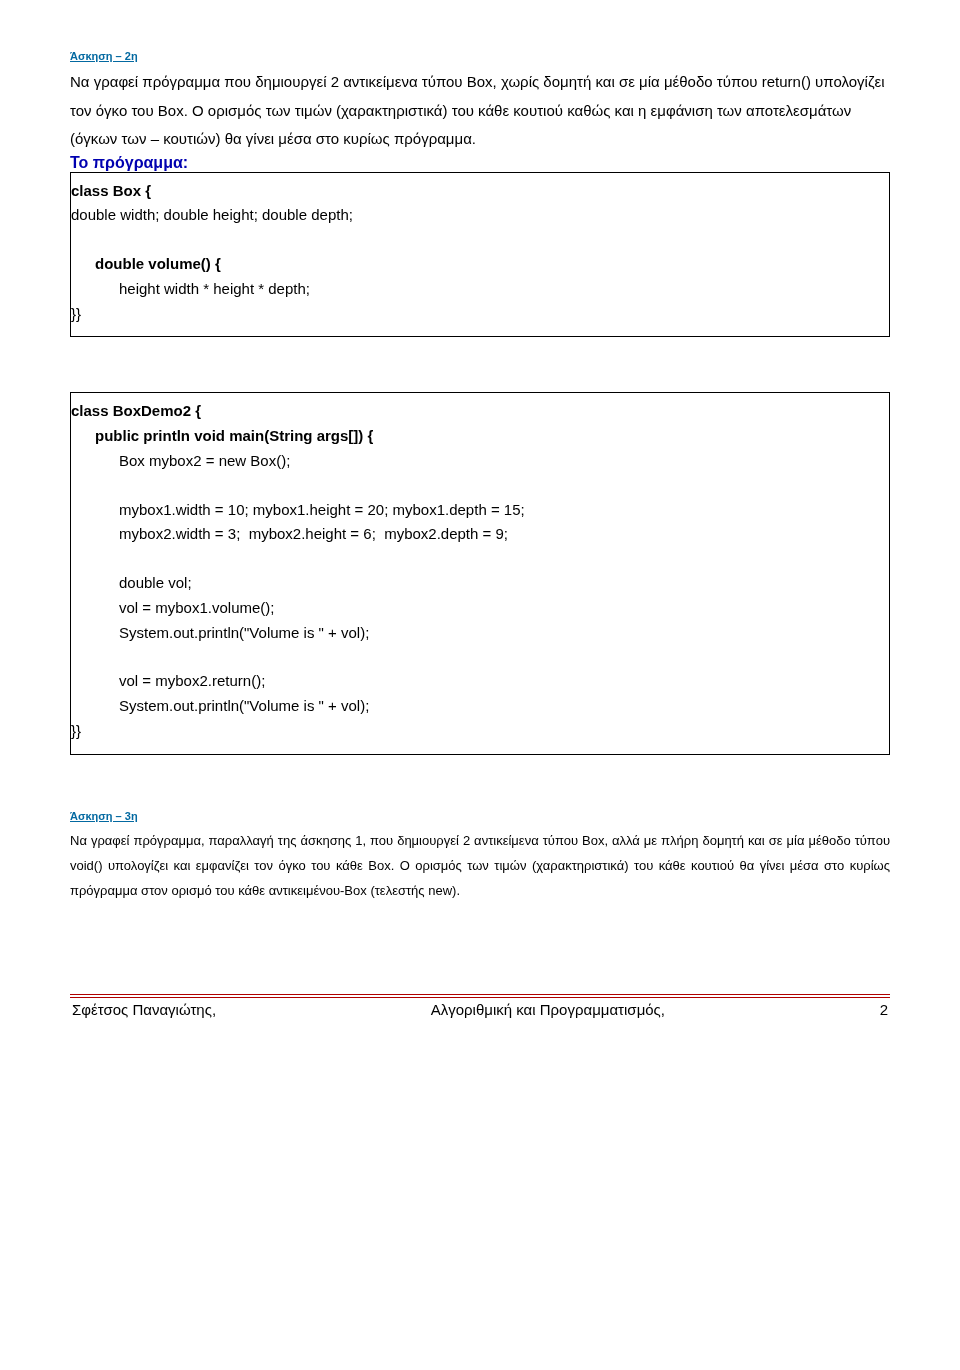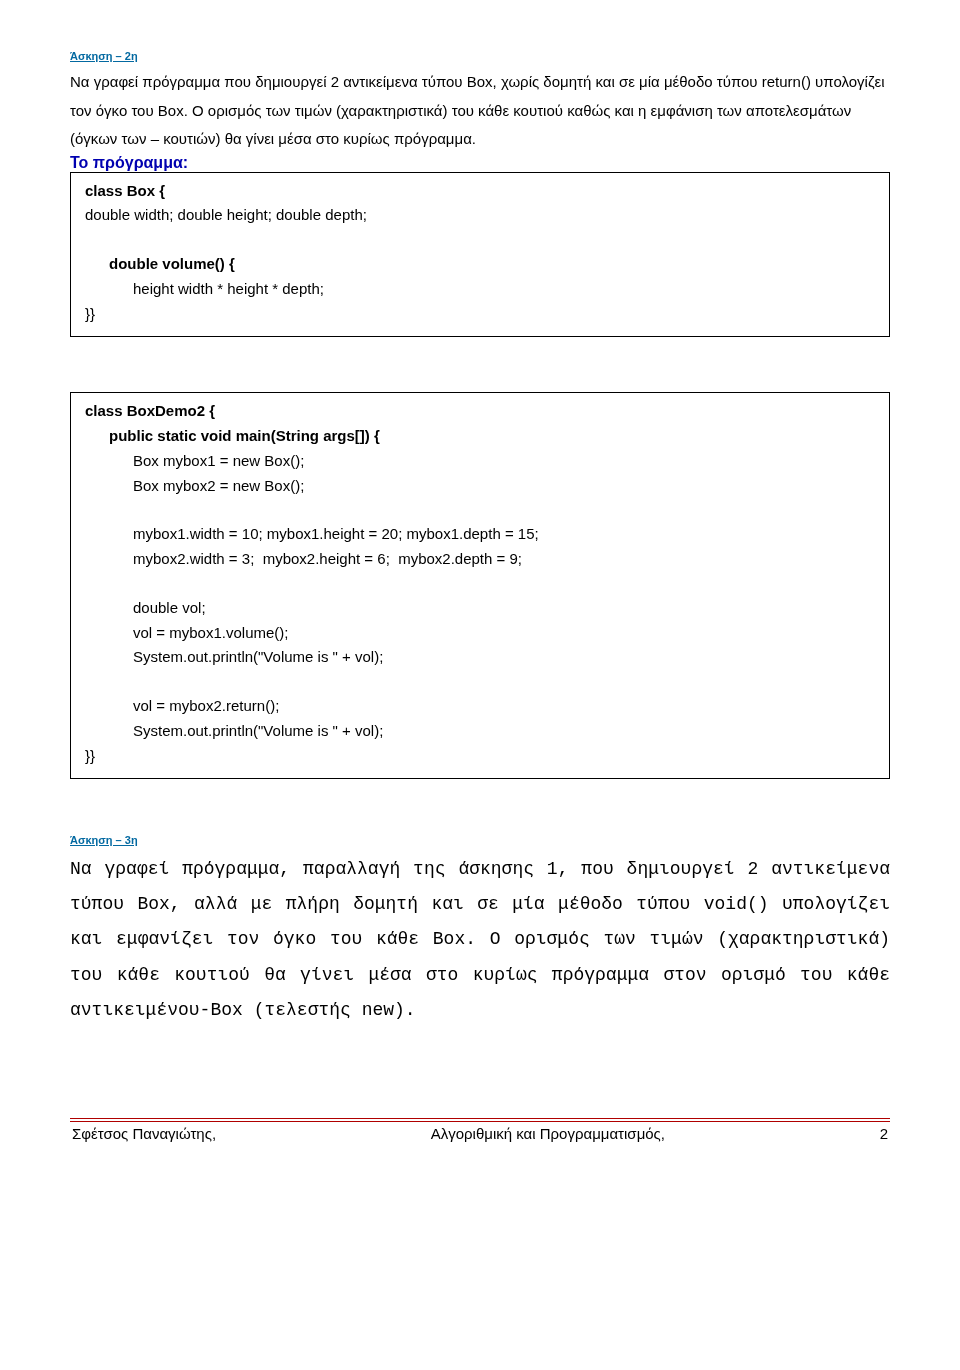--- a/index.html
+++ b/index.html
@@ -24,36 +24,35 @@
     font-size: 15px;
     line-height: 1.9;
   }
   .program-label {
     color: #0000b0;
     font-weight: bold;
     font-size: 16px;
   }
   .code-box {
     border: 1px solid #000000;
-    padding: 6px 10px 10px 14px;
+    padding: 6px 10px 10px 0;
     margin-bottom: 55px;
     font-size: 15px;
     line-height: 1.65;
   }
   .code-box .line { white-space: pre-wrap; }
   .b { font-weight: bold; }
   .ind1 { padding-left: 24px; }
   .ind2 { padding-left: 48px; }
   .spacer { height: 24px; }
   .ex3-body {
-    font-size: 18px;
+    font-size: 13px;
     line-height: 1.95;
     text-align: justify;
     margin-bottom: 30px;
-    font-family: Liberation Mono, monospace;
   }
   .footer-sep {
     border-top: 1px solid #b00000;
     border-bottom: 1px solid #b00000;
     height: 2px;
     margin-top: 90px;
   }
   .footer {
     display: flex;
     justify-content: space-between;
@@ -77,22 +76,21 @@
     <div class="line b">class Box {</div>
     <div class="line">double width; double height; double depth;</div>
     <div class="spacer"></div>
     <div class="line b ind1">double volume() {</div>
     <div class="line ind2">height width * height * depth;</div>
     <div class="line">}}</div>
   </div>
 
   <div class="code-box">
     <div class="line b">class BoxDemo2 {</div>
-    <div class="line b ind1">public static void main(String args[]) {</div>
-    <div class="line ind2">Box mybox1 = new Box();</div>
+    <div class="line b ind1">public println void main(String args[]) {</div>
     <div class="line ind2">Box mybox2 = new Box();</div>
     <div class="spacer"></div>
     <div class="line ind2">mybox1.width = 10; mybox1.height = 20; mybox1.depth = 15;</div>
     <div class="line ind2">mybox2.width = 3;  mybox2.height = 6;  mybox2.depth = 9;</div>
     <div class="spacer"></div>
     <div class="line ind2">double vol;</div>
     <div class="line ind2">vol = mybox1.volume();</div>
     <div class="line ind2">System.out.println("Volume is " + vol);</div>
     <div class="spacer"></div>
     <div class="line ind2">vol = mybox2.return();</div>

